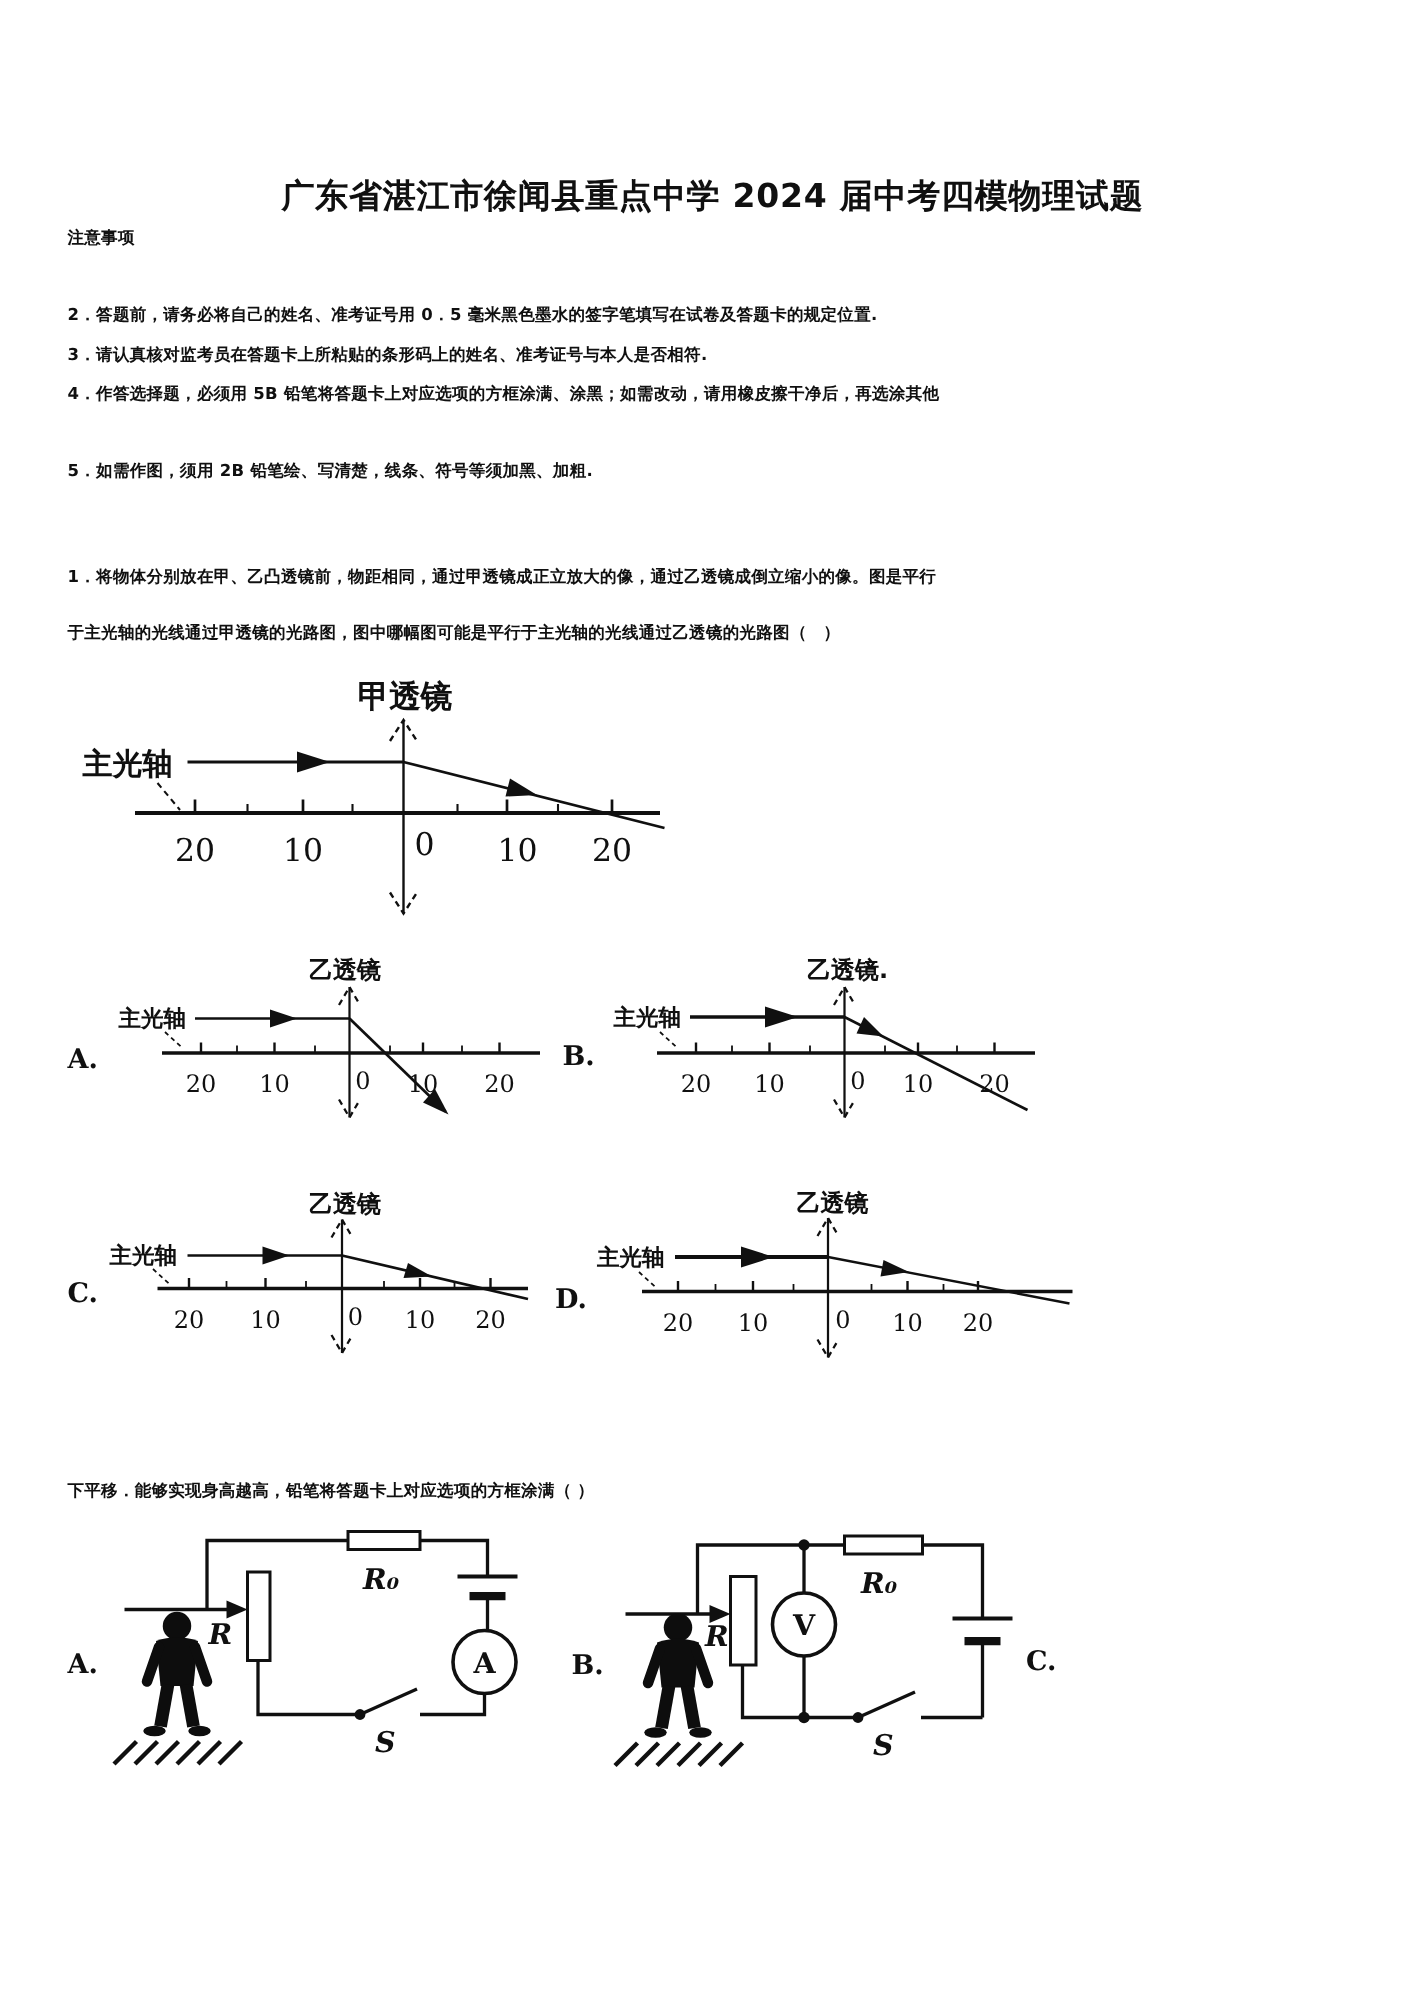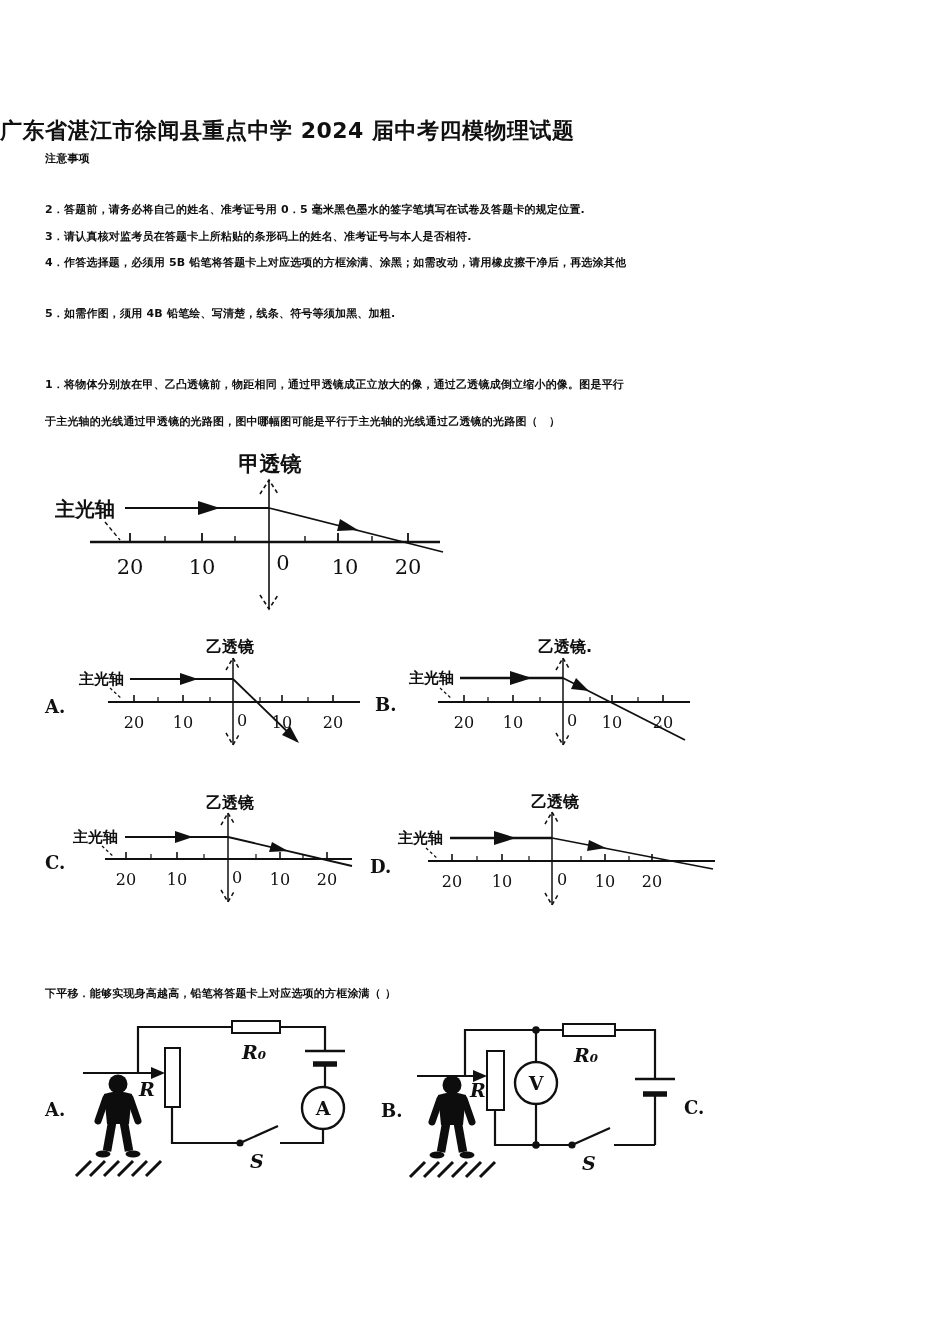--- a/index.html
+++ b/index.html
@@ -1,19 +1,19 @@
 <!DOCTYPE html>
 <html><head>
 <meta charset="utf-8">
 <style>
   *{margin:0;padding:0;box-sizing:border-box}
   html,body{background:#ffffff}
   .page{position:relative;width:950px;height:1344px;background:#ffffff;overflow:hidden;
         font-family:"DejaVu Sans","Liberation Sans",sans-serif;color:#101010}
-  .title{position:absolute;left:0;top:116px;width:100%;
+  .title{position:absolute;left:0;top:116px;width:100%;text-align:center;
          font-size:22px;font-weight:700;letter-spacing:.5px}
   .tl{position:absolute;left:45px;white-space:nowrap;font-size:11px;font-weight:700;letter-spacing:.2px}
   .opt{position:absolute;font-family:"DejaVu Serif","Liberation Serif",serif;
        font-weight:700;font-size:18px;color:#101010}
   svg{position:absolute;overflow:visible}
   svg text{fill:#101010}
   .cjk{font-weight:700;font-family:"DejaVu Sans","Liberation Sans",sans-serif}
   .num{font-family:"DejaVu Serif","Liberation Serif",serif;font-weight:400}
   .ser{font-family:"DejaVu Serif","Liberation Serif",serif;font-style:italic;font-weight:700}
   .met{font-family:"DejaVu Serif","Liberation Serif",serif;font-weight:700}
@@ -22,21 +22,21 @@
 <body>
 
 <div class="page">
 
   <div class="title">广东省湛江市徐闻县重点中学 2024 届中考四模物理试题</div>
 
   <div class="tl" style="top:151px">注意事项</div>
   <div class="tl" style="top:202px">2．答题前，请务必将自己的姓名、准考证号用 0．5 毫米黑色墨水的签字笔填写在试卷及答题卡的规定位置.</div>
   <div class="tl" style="top:229px">3．请认真核对监考员在答题卡上所粘贴的条形码上的姓名、准考证号与本人是否相符.</div>
   <div class="tl" style="top:255px">4．作答选择题，必须用 5B 铅笔将答题卡上对应选项的方框涂满、涂黑；如需改动，请用橡皮擦干净后，再选涂其他</div>
-  <div class="tl" style="top:306px">5．如需作图，须用 4B 铅笔绘、写清楚，线条、符号等须加黑、加粗.</div>
+  <div class="tl" style="top:306px">5．如需作图，须用 2B 铅笔绘、写清楚，线条、符号等须加黑、加粗.</div>
 
   <div class="tl" style="top:377px">1．将物体分别放在甲、乙凸透镜前，物距相同，通过甲透镜成正立放大的像，通过乙透镜成倒立缩小的像。图是平行</div>
   <div class="tl" style="top:414px">于主光轴的光线通过甲透镜的光路图，图中哪幅图可能是平行于主光轴的光线通过乙透镜的光路图（　）</div>
 
   <svg style="left:50px;top:443px" width="400" height="178" viewBox="0 0 400 178">
     <g stroke="#101010" fill="none">
       <line x1="219" y1="37" x2="219" y2="166" stroke-width="1.6"></line>
       <polyline points="210,51 219,37 228,51" stroke-width="1.6" stroke-dasharray="4,3"></polyline>
       <polyline points="210,152 219,166 228,152" stroke-width="1.6" stroke-dasharray="4,3"></polyline>
     </g>

